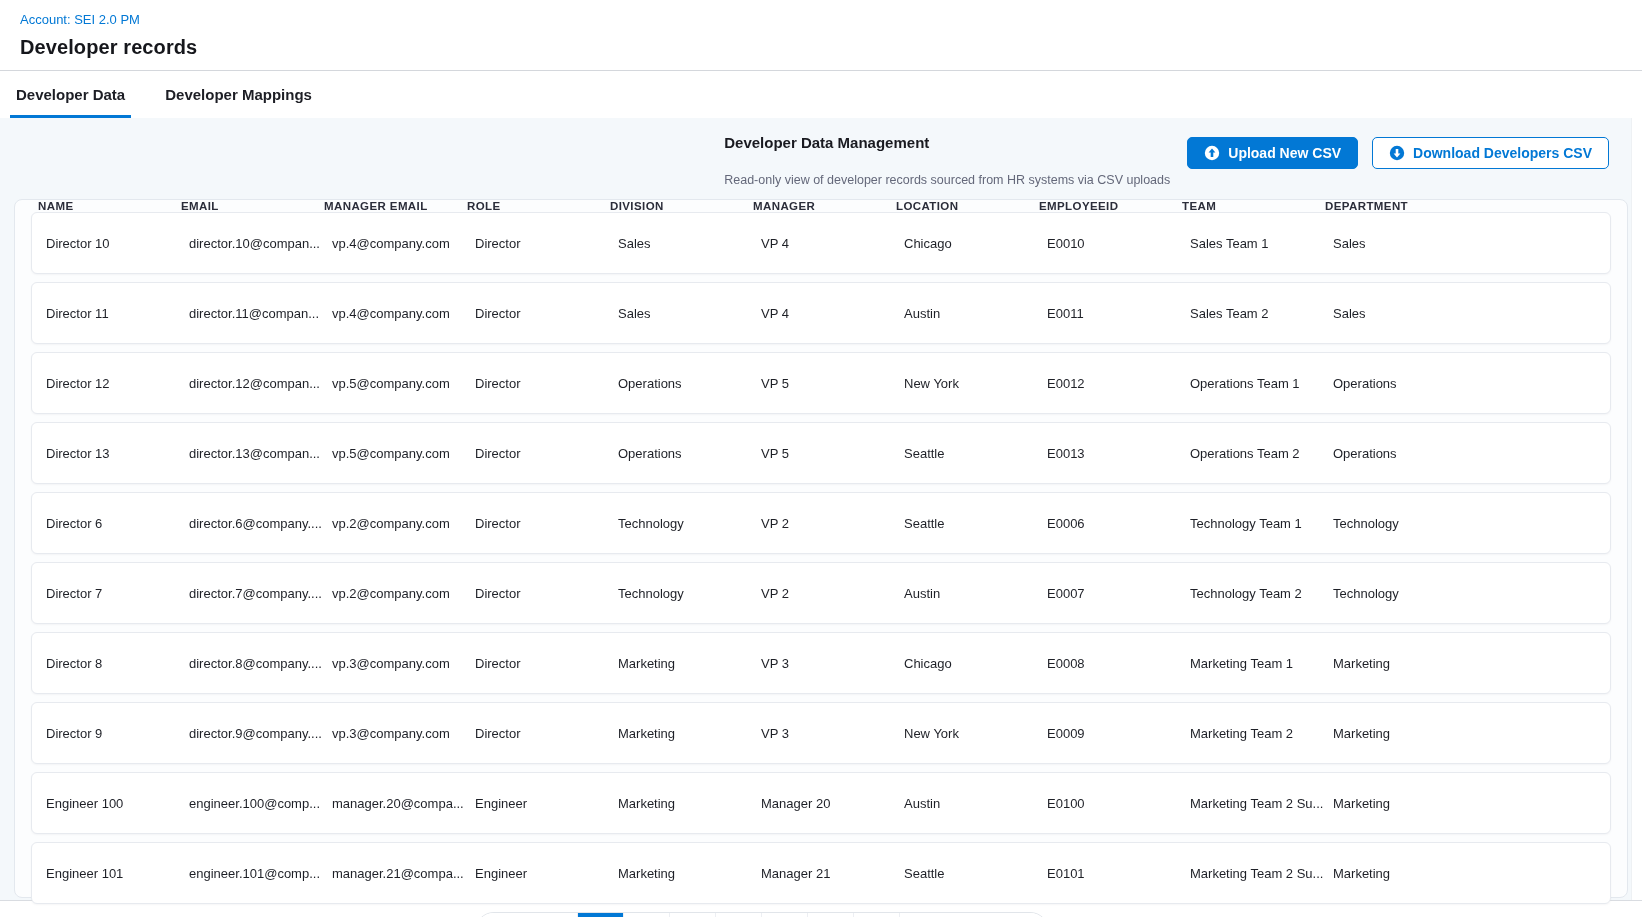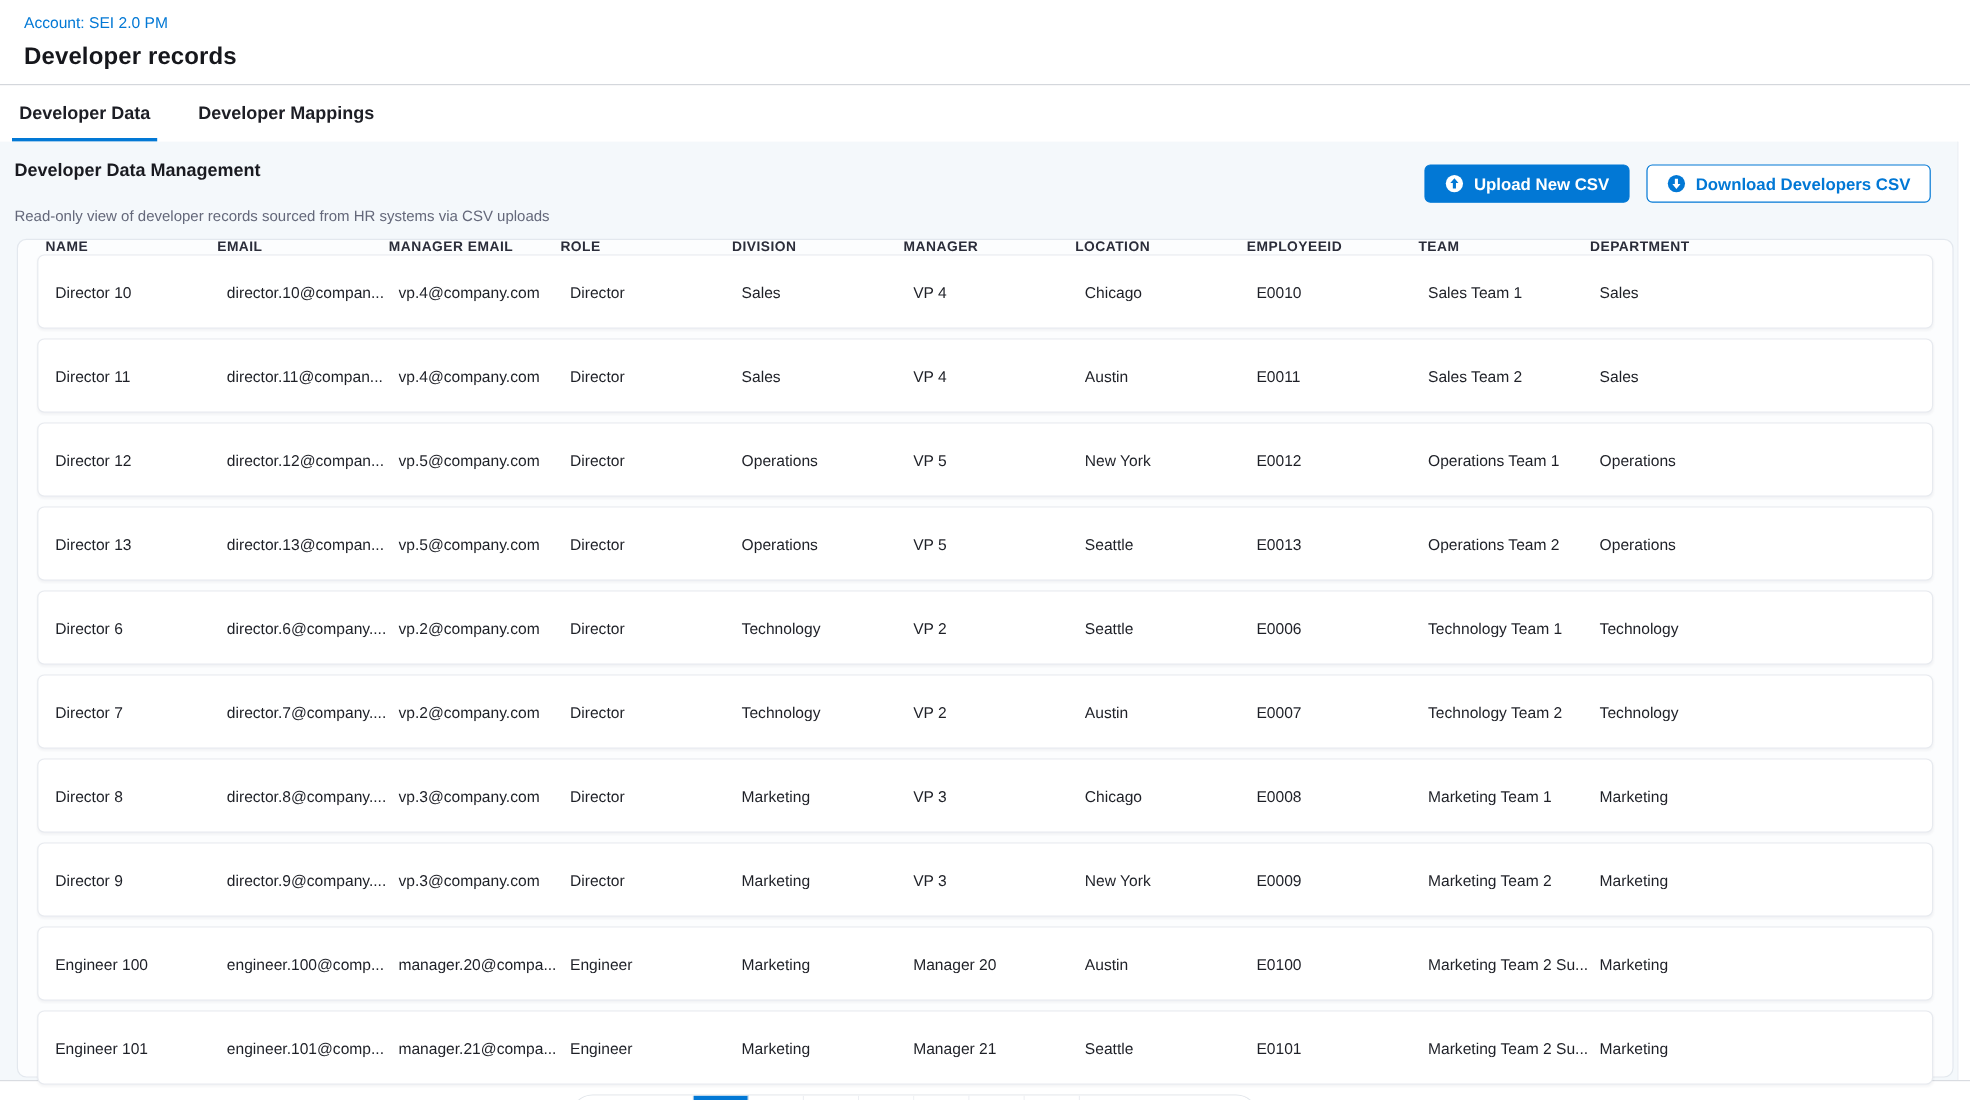--- a/index.html
+++ b/index.html
@@ -16,21 +16,21 @@
   
   .tab-bar { height:48px; background:#ffffff; border-top:1px solid #d4d7dc;
     display:flex; align-items:stretch; padding-left:10px; }
   .tab { display:flex; align-items:center; font-size:15px; font-weight:700; color:#1d1e25;
     padding:0 6px; margin-right:28px; cursor:pointer; position:relative; border:none; background:transparent;
     font-family:"Liberation Sans", sans-serif; }
   .tab.active::after { content:""; position:absolute; left:0; right:0; bottom:0; height:3px; background:#0278d5; }
 
   
   .content { flex:1; background:#f4f8fb; position:relative; width:1632px; border-right:1px solid #eef1f4; }
-  .section-header { display:flex; justify-content:space-between; align-items:flex-start; padding:16px 12px 12px 12px; }
+  .section-header { display:flex; justify-content:flex-end; align-items:flex-start; padding:16px 12px 12px 12px; }
   .section-title { font-size:15px; font-weight:700; color:#191a20; }
   .section-subtitle { font-size:12.5px; color:#64687a; margin-top:22px; }
   .header-buttons { display:flex; gap:14px; padding-top:3px; padding-right:10px;padding-left:17px; }
   .btn { display:flex; align-items:center; gap:8px; height:32px; padding:0 16px; border-radius:5px;
     font-size:14px; font-weight:700; cursor:pointer; font-family:"Liberation Sans", sans-serif; }
   .btn-primary { background:#0278d5; color:#ffffff; border:1px solid #0278d5; }
   .btn-outline { background:#ffffff; color:#0278d5; border:1.5px solid #0278d5; }
   .btn svg { display:block; }
 
   

